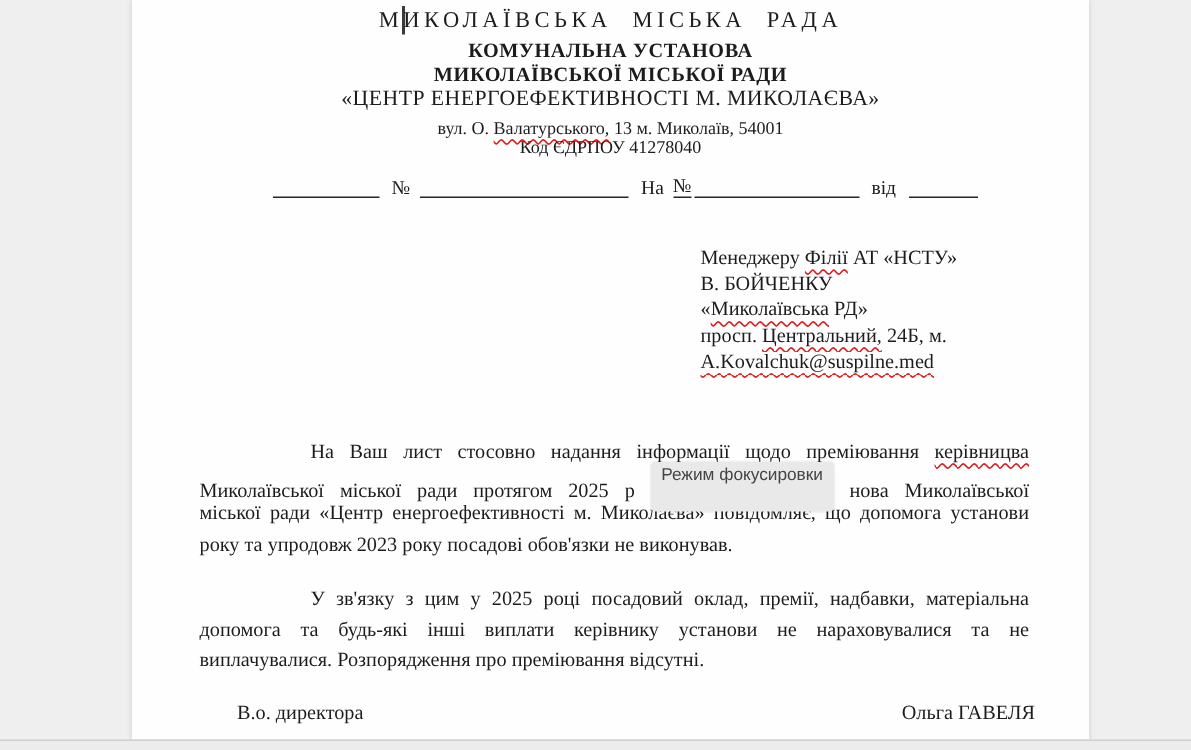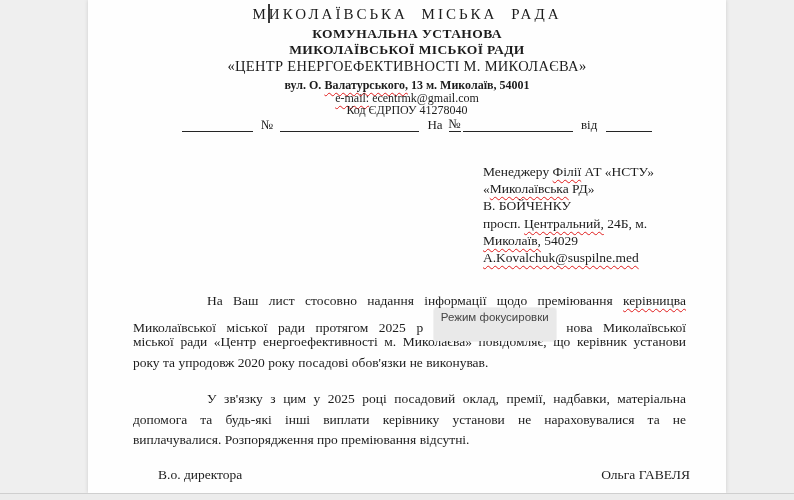--- a/index.html
+++ b/index.html
@@ -25,21 +25,21 @@
 
   
   .header { position: absolute; left: 0; right: 0; top: 6px; text-align: center; }
   .org-top {
     font-size: 15px; letter-spacing: 3px; word-spacing: 7px;
     line-height: 17px; margin-bottom: 3px; white-space: nowrap;
   }
   .org-bold { font-weight: bold; font-size: 13.5px; line-height: 16px; letter-spacing: 0.4px; }
   .org-name { font-weight: normal; font-size: 14.5px; line-height: 17px; letter-spacing: 0.3px; }
   .sub { font-size: 12px; line-height: 12.5px; }
-  .sub-first { margin-top: 4px; font-weight: bold; }
+  .sub-first { margin-top: 4px; }
 
   .cursor-bar {
     position: absolute; left: 180px; top: 4px;
     width: 2px; height: 19px; background: #3a3a3a;
   }
 
   
   .refline {
     position: absolute; left: 0; top: 116px; width: 638px;
     font-size: 13px; white-space: nowrap;
@@ -49,21 +49,21 @@
   .u2 { width: 139px; margin-left: 7px; }
   .u3 { width: 110px; margin-left: 2px; }
   .u4 { width: 46px; margin-left: 9px; }
   .reftxt { display: inline-block; vertical-align: bottom; line-height: 14px; }
   .ml8 { margin-left: 8px; }
   .ml6 { margin-left: 6px; }
   .no-underlined { border-bottom: 1.3px solid #252525; }
 
   
   .recipient {
-    position: absolute; left: 395px; top: 163px;
+    position: absolute; left: 379px; top: 163px;
     width: 230px; font-size: 13.5px; line-height: 17.2px;
   }
 
   
   .para { position: absolute; left: 45px; width: 553px; font-size: 13.5px; }
   .p1 { top: 291px; }
   .p2 { top: 389px; }
   .bl {
     height: 20.5px; line-height: 20.5px;
     text-align: justify; text-align-last: justify;
@@ -116,40 +116,38 @@
   <div class="page">
 
     <span class="cursor-bar"></span>
 
     <div class="header">
       <div class="org-top">МИКОЛАЇВСЬКА МІСЬКА РАДА</div>
       <div class="org-bold">КОМУНАЛЬНА УСТАНОВА</div>
       <div class="org-bold">МИКОЛАЇВСЬКОЇ МІСЬКОЇ РАДИ</div>
       <div class="org-name">«ЦЕНТР ЕНЕРГОЕФЕКТИВНОСТІ М. МИКОЛАЄВА»</div>
       <div class="sub sub-first"><span>вул. О. </span><span class="sp">Валатурського,</span><span> 13 м. Миколаїв, 54001</span></div>
-      <div class="sub"><span class="sp">e-mail:</span><span> ecentrmk@gmail.com</span></div>
       <div class="sub">Код ЄДРПОУ 41278040</div>
     </div>
 
     <div class="refline"><span class="u u1"></span><span class="reftxt ml8">№</span><span class="u u2"></span><span class="reftxt ml8">На</span><span class="reftxt ml6 no-underlined">№</span><span class="u u3"></span><span class="reftxt ml8">від</span><span class="u u4"></span></div>
 
     <div class="recipient">
       <div><span>Менеджеру </span><span class="sp">Філії</span><span> АТ «НСТУ»</span></div>
+      <div>В. БОЙЧЕНКУ</div>
       <div><span>«</span><span class="sp">Миколаївська</span><span> РД»</span></div>
-      <div>В. БОЙЧЕНКУ</div>
       <div><span>просп. </span><span class="sp">Центральний,</span><span> 24Б, м.</span></div>
-      <div><span class="sp">Миколаїв,</span><span> 54029</span></div>
       <div><span class="sp">A.Kovalchuk@suspilne.med</span></div>
     </div>
 
     <div class="para p1">
       <div class="bl ind"><span>На Ваш лист стосовно надання інформації щодо преміювання </span><span class="sp">керівницва</span></div>
       <div class="bl"><span>Миколаївської міської ради протягом 2025 р</span> <span class="tooltip"><span>Режим фокусировки</span></span> <span>нова Миколаївської</span></div>
-      <div class="bl">міської ради «Центр енергоефективності м. Миколаєва» повідомляє, що керівник установи</div>
-      <div class="bl last">року та упродовж 2020 року посадові обов'язки не виконував.</div>
+      <div class="bl">міської ради «Центр енергоефективності м. Миколаєва» повідомляє, що допомога установи</div>
+      <div class="bl last">року та упродовж 2023 року посадові обов'язки не виконував.</div>
     </div>
 
     <div class="para p2">
       <div class="bl ind">У зв'язку з цим у 2025 році посадовий оклад, премії, надбавки, матеріальна</div>
       <div class="bl">допомога та будь-які інші виплати керівнику установи не нараховувалися та не</div>
       <div class="bl last">виплачувалися. Розпорядження про преміювання відсутні.</div>
     </div>
 
     <div class="signature">
       <span>В.о. директора</span>

